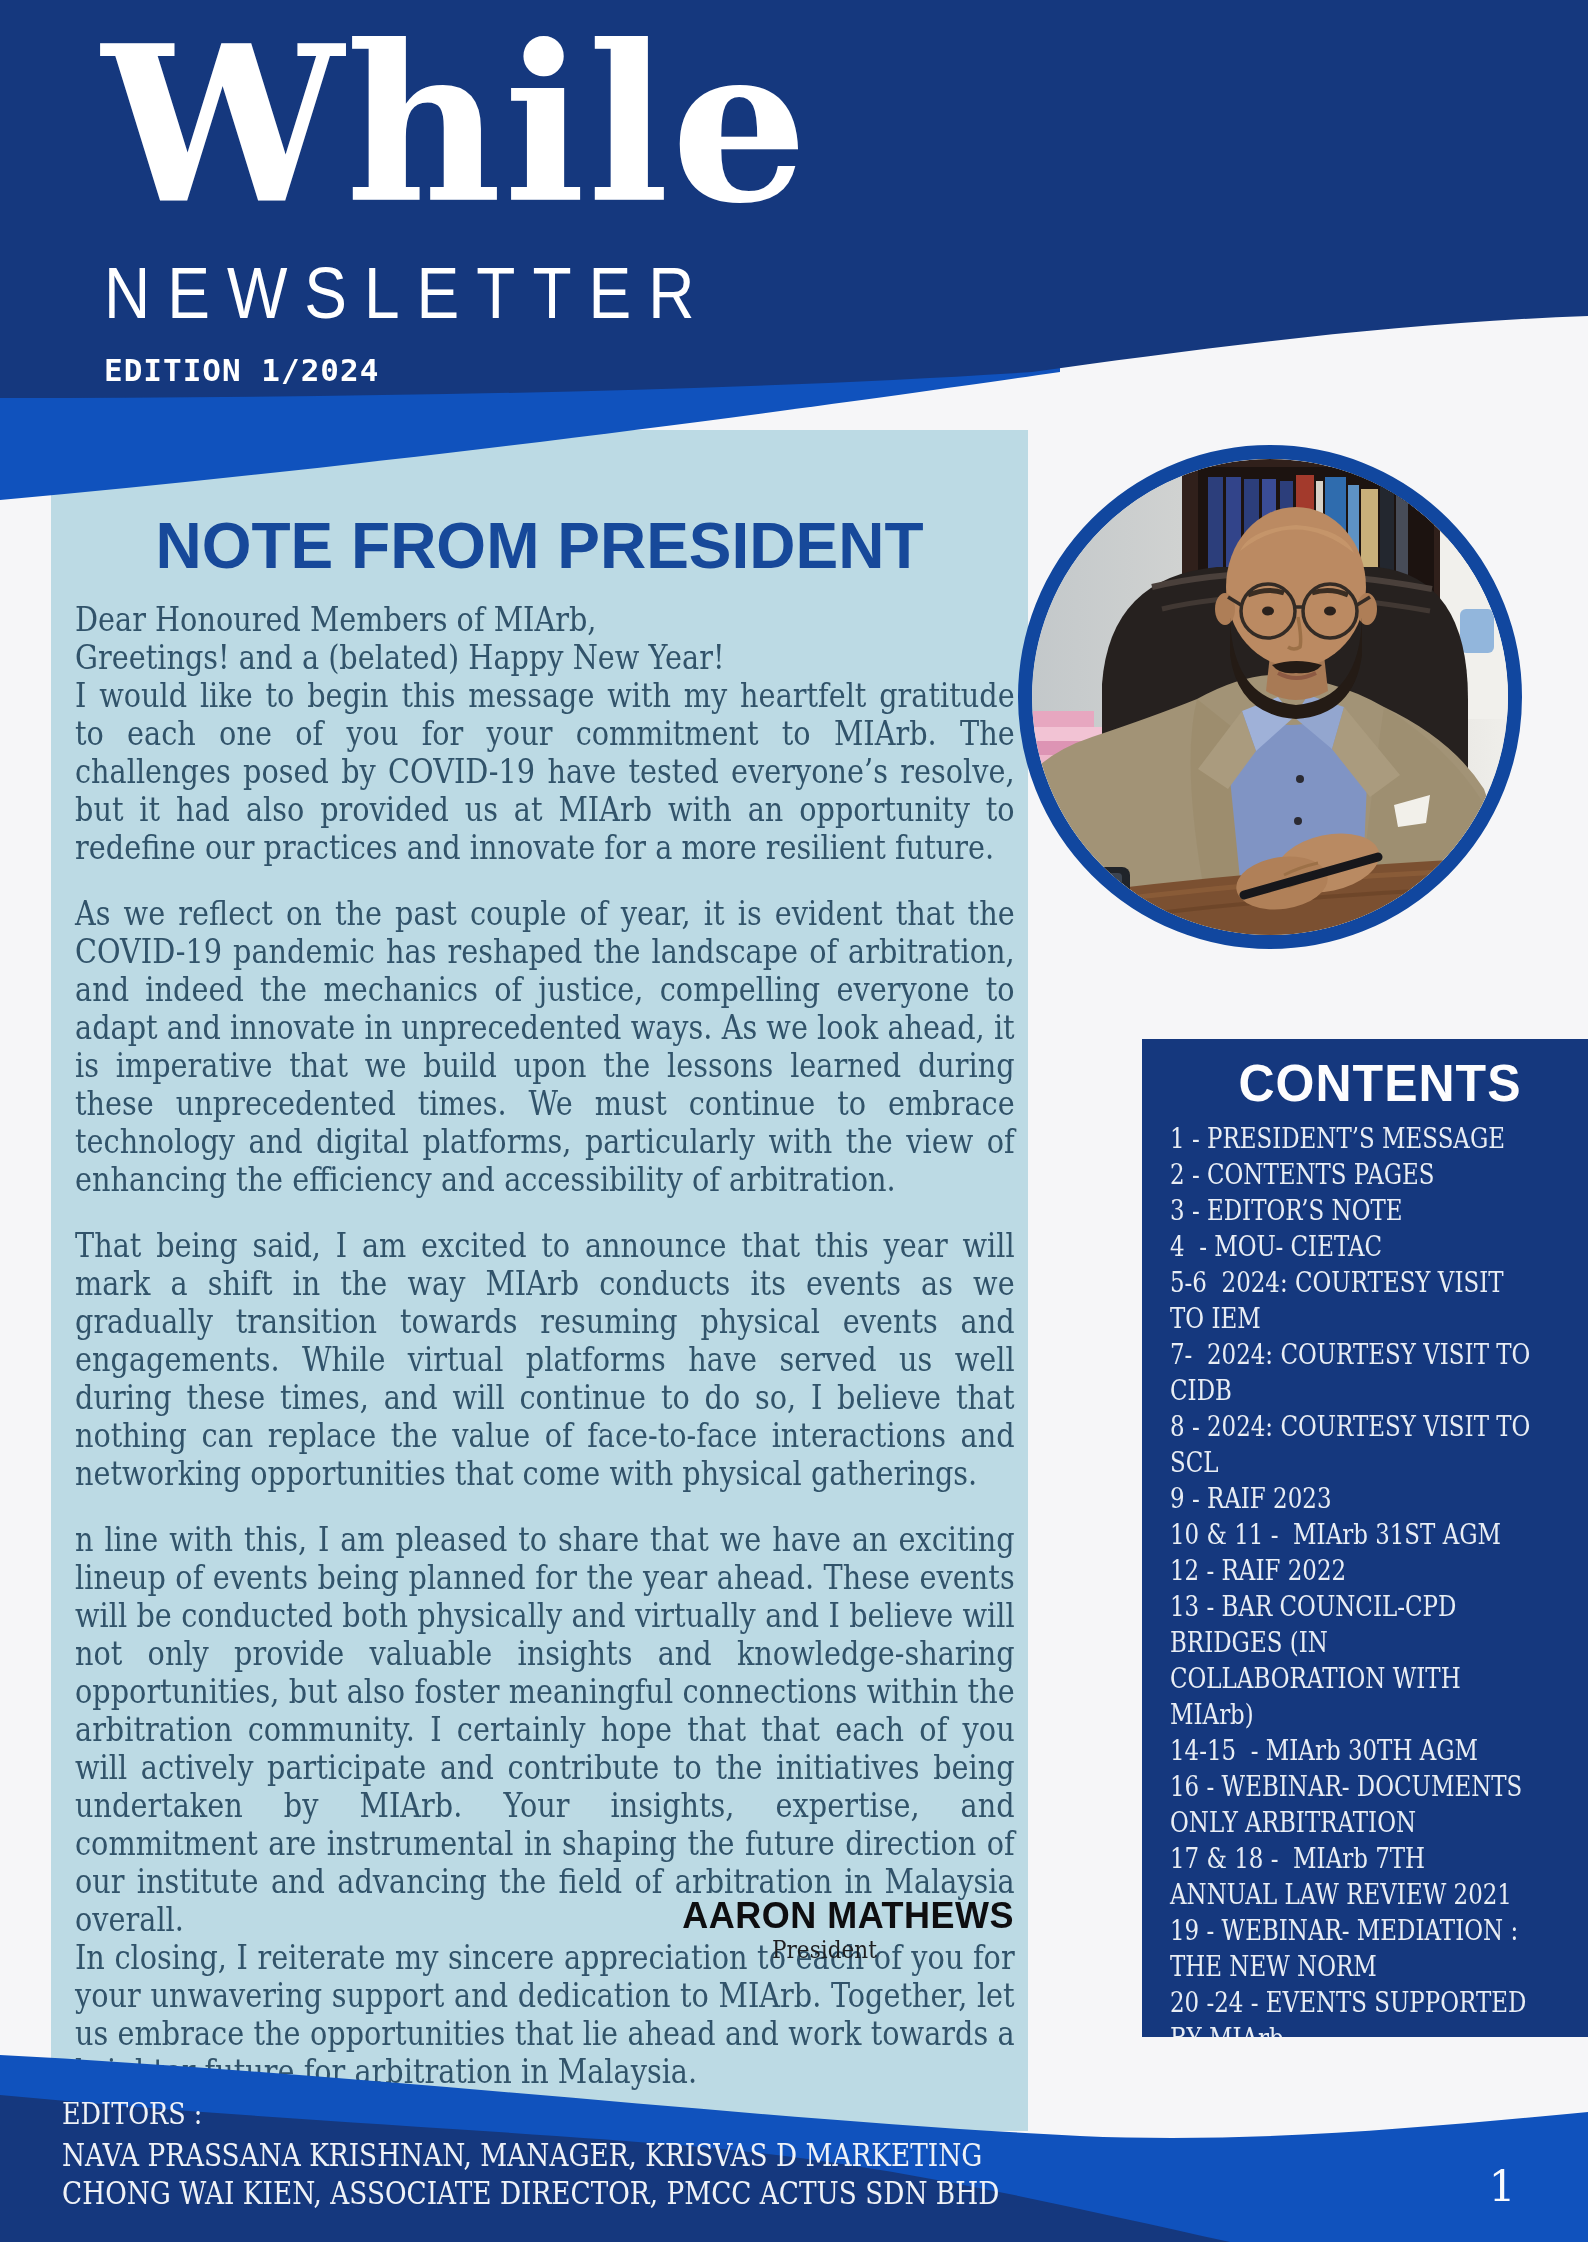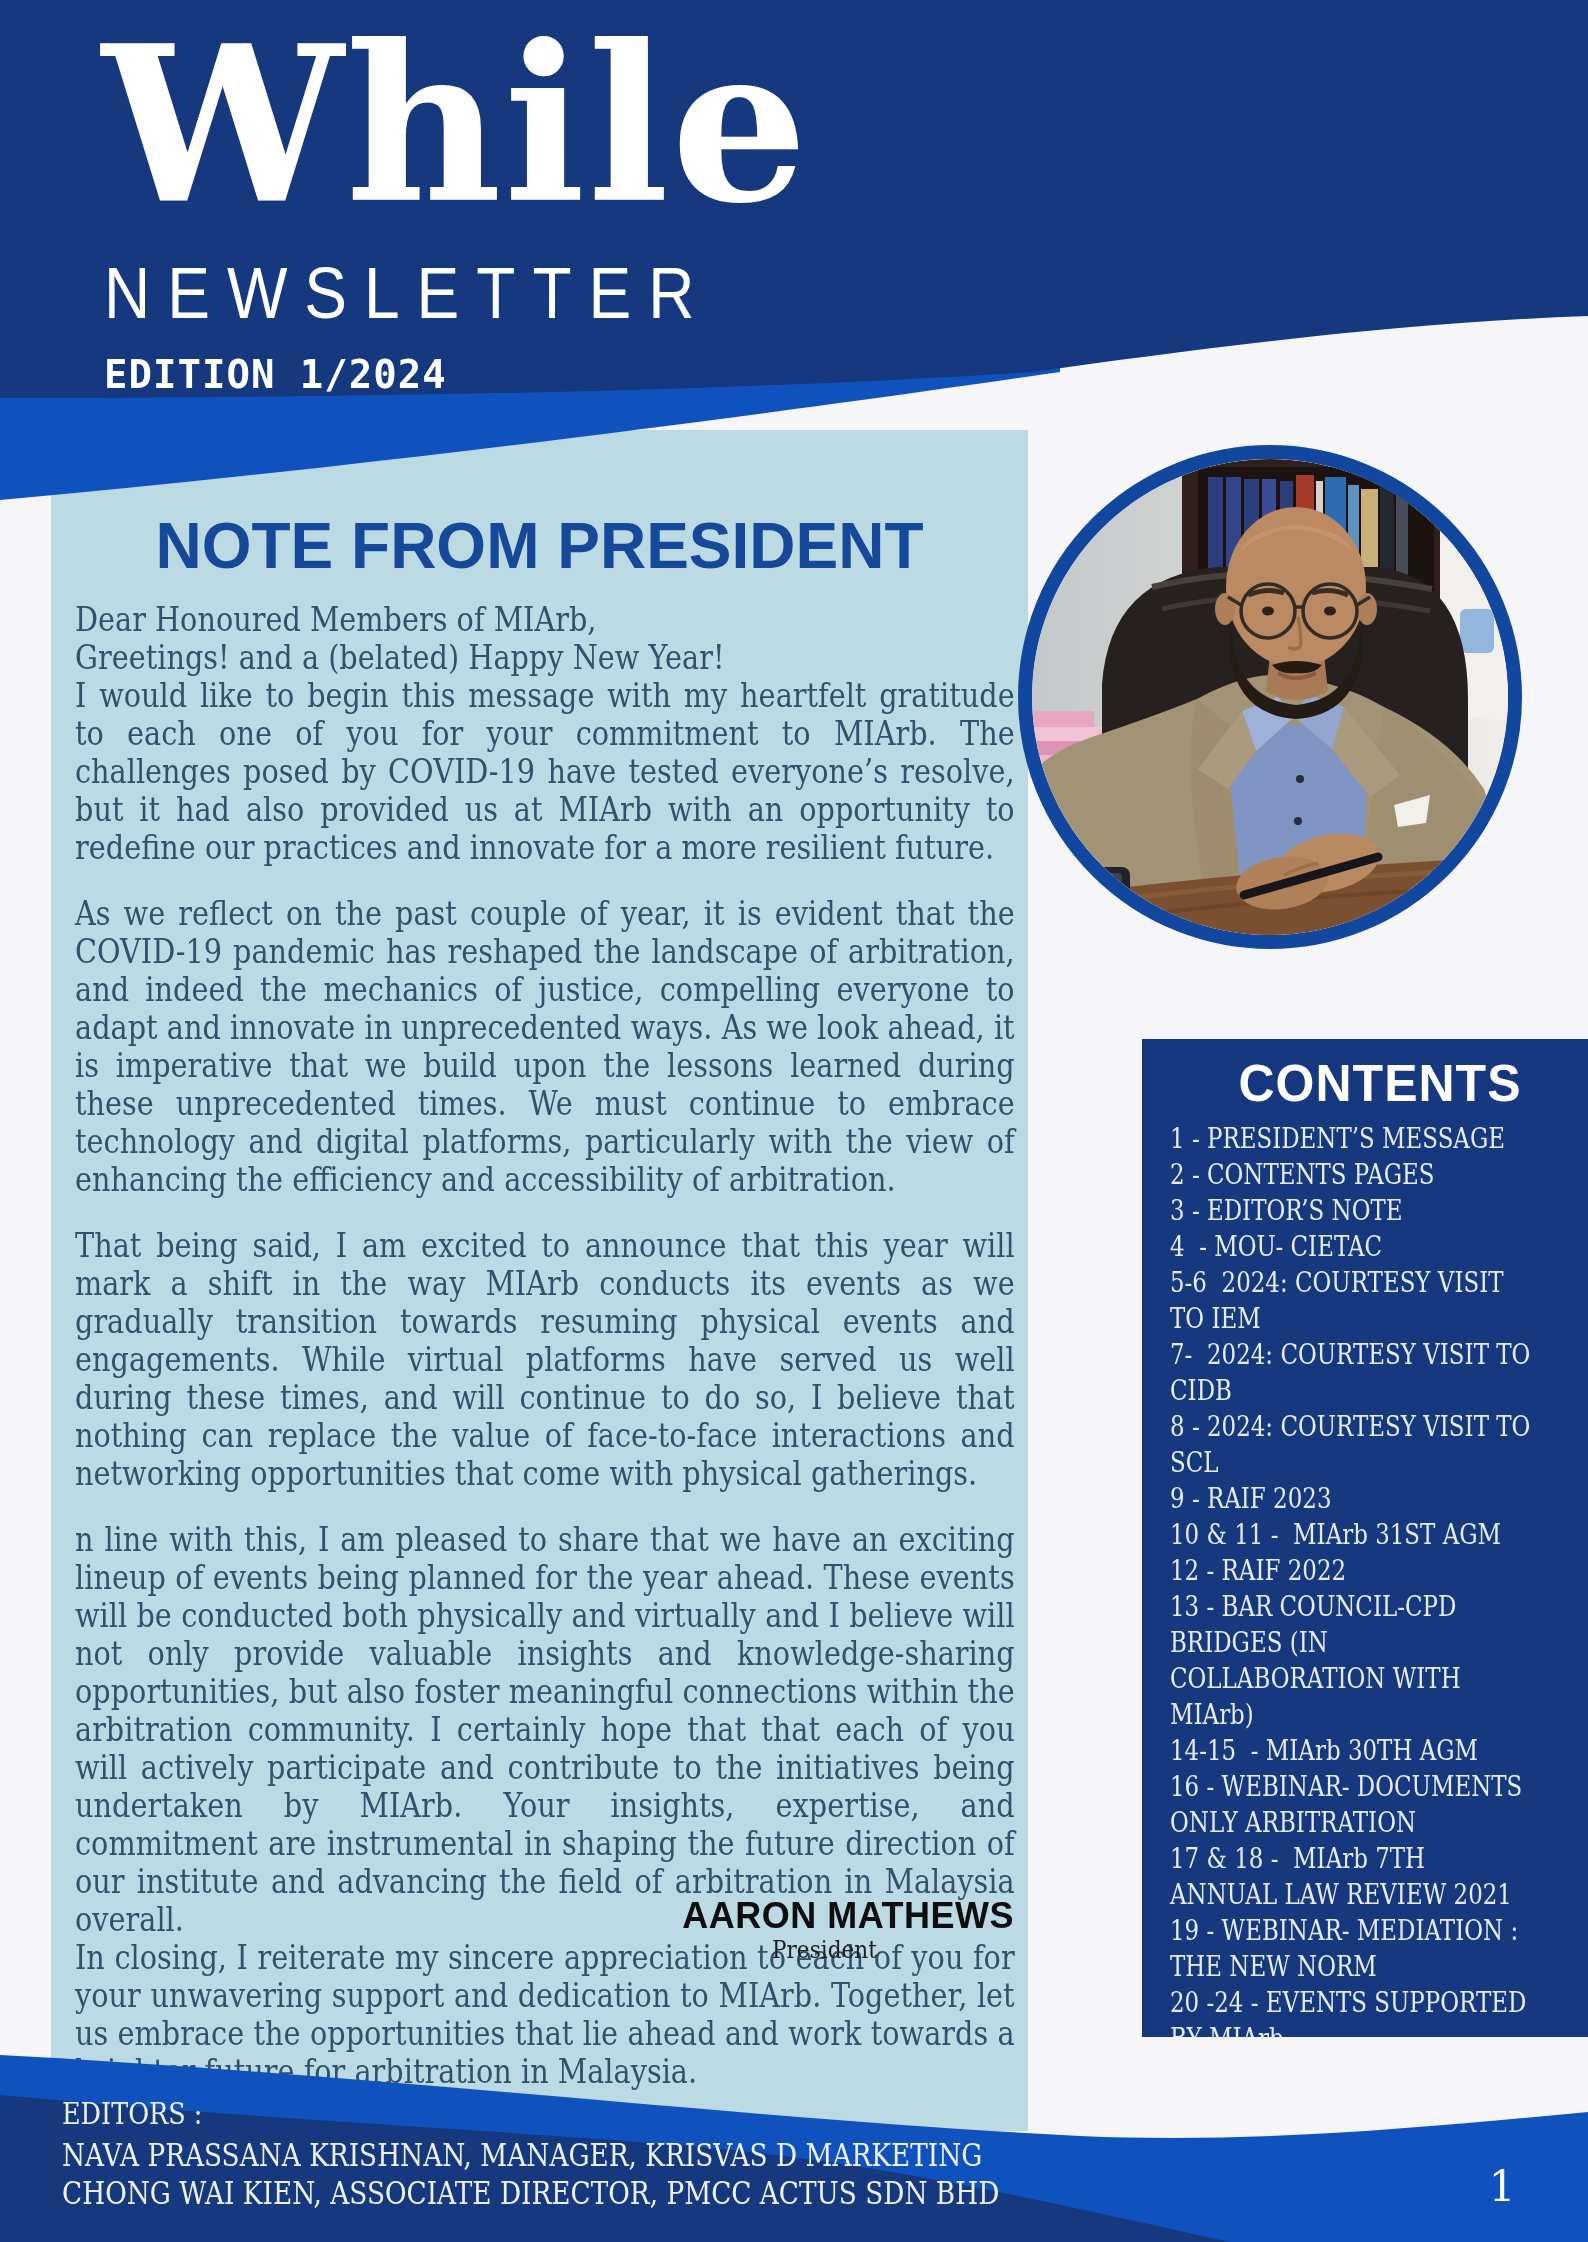--- a/index.html
+++ b/index.html
@@ -14,21 +14,21 @@
   .header-svg{position:absolute;left:0;top:0;z-index:2;display:block;pointer-events:none;}
 
   
   .masthead{position:absolute;left:102px;top:0;z-index:3;color:#fff;}
   .mast-title{position:absolute;left:0;top:10px;font-family:"DejaVu Serif",serif;
               font-weight:700;font-size:215px;line-height:230px;letter-spacing:2px;white-space:nowrap;}
   .mast-sub{position:absolute;left:2px;top:252px;font-family:"Liberation Sans",sans-serif;
             font-size:64px;font-weight:400;letter-spacing:17px;white-space:nowrap;
             transform:scaleY(1.12);transform-origin:left top;}
   .mast-ed{position:absolute;left:2px;top:352px;font-family:"DejaVu Sans Mono",monospace;
-           font-weight:700;font-size:39px;letter-spacing:1px;white-space:nowrap;}
+           font-weight:700;font-size:31px;letter-spacing:1px;white-space:nowrap;}
 
   
   .note-heading{position:absolute;left:51px;top:508px;width:977px;z-index:2;
                 text-align:center;font-family:"Liberation Sans",sans-serif;font-weight:700;
                 font-size:64px;color:#17499A;letter-spacing:0px;transform:scaleY(1.02);
                 transform-origin:center top;}
   .note-body{position:absolute;left:75px;top:600px;width:1112px;z-index:2;
              transform:scaleX(0.845);transform-origin:left top;
              font-family:"DejaVu Serif",serif;font-size:34px;line-height:38px;color:#31536A;
              text-align:justify;}

